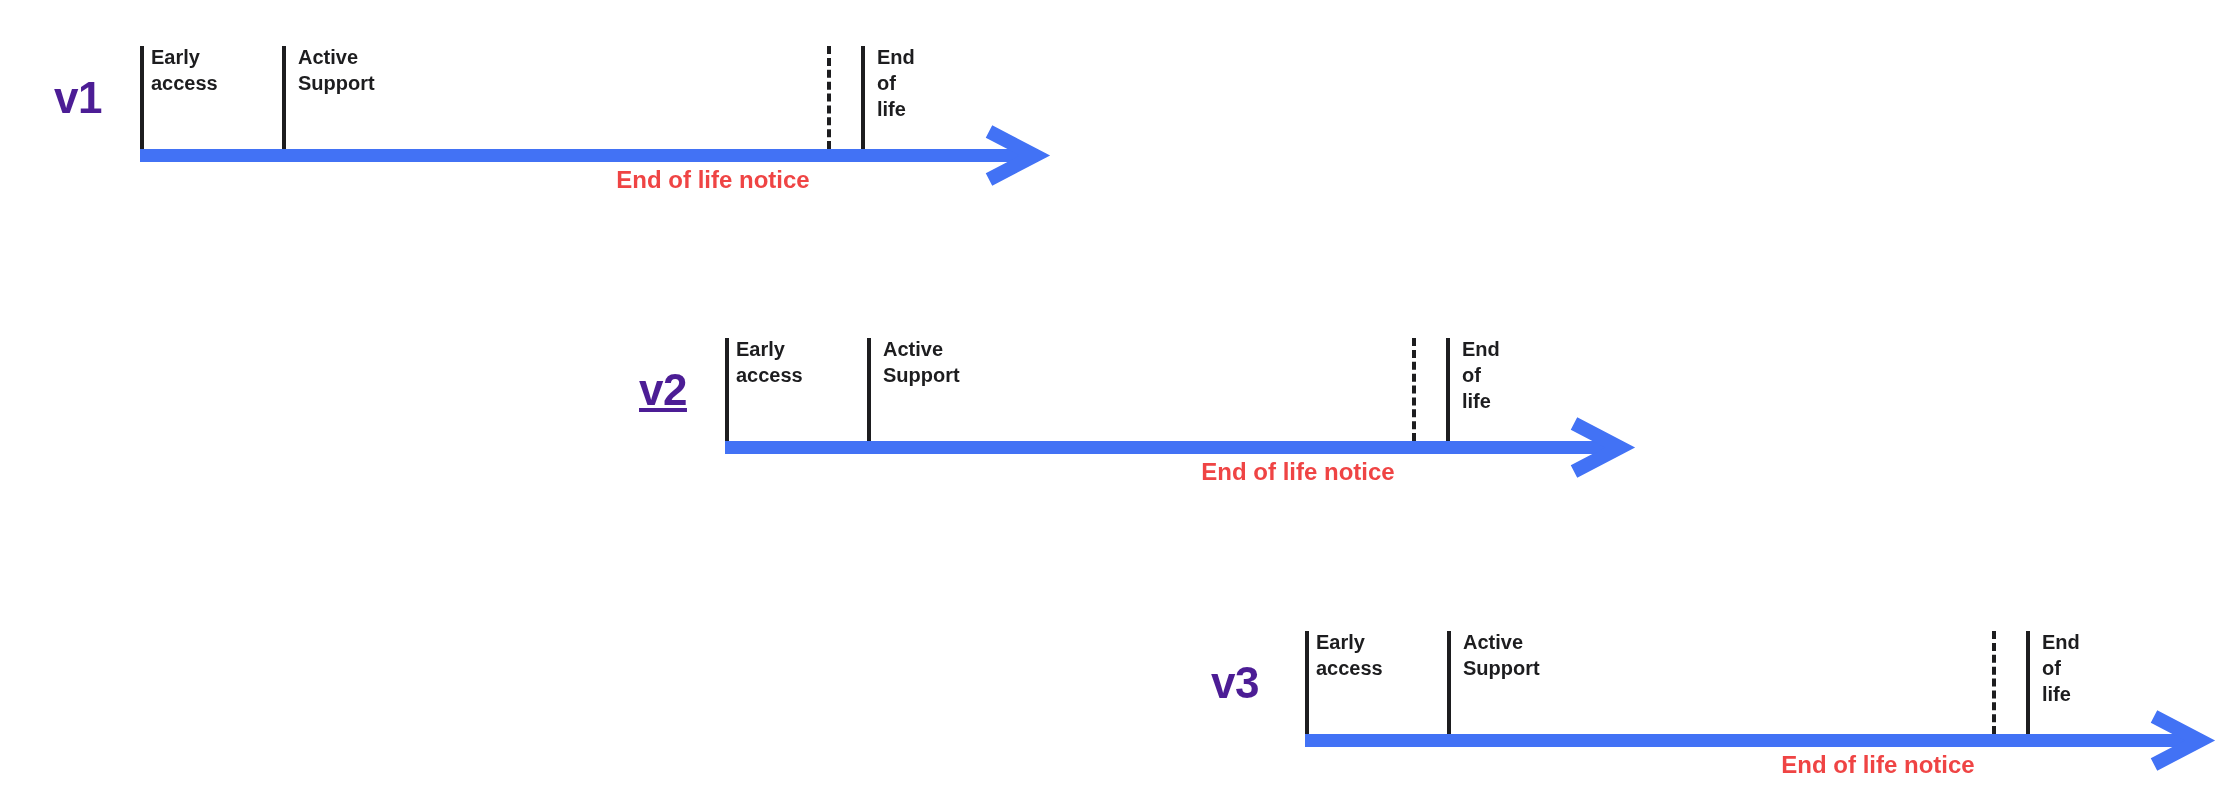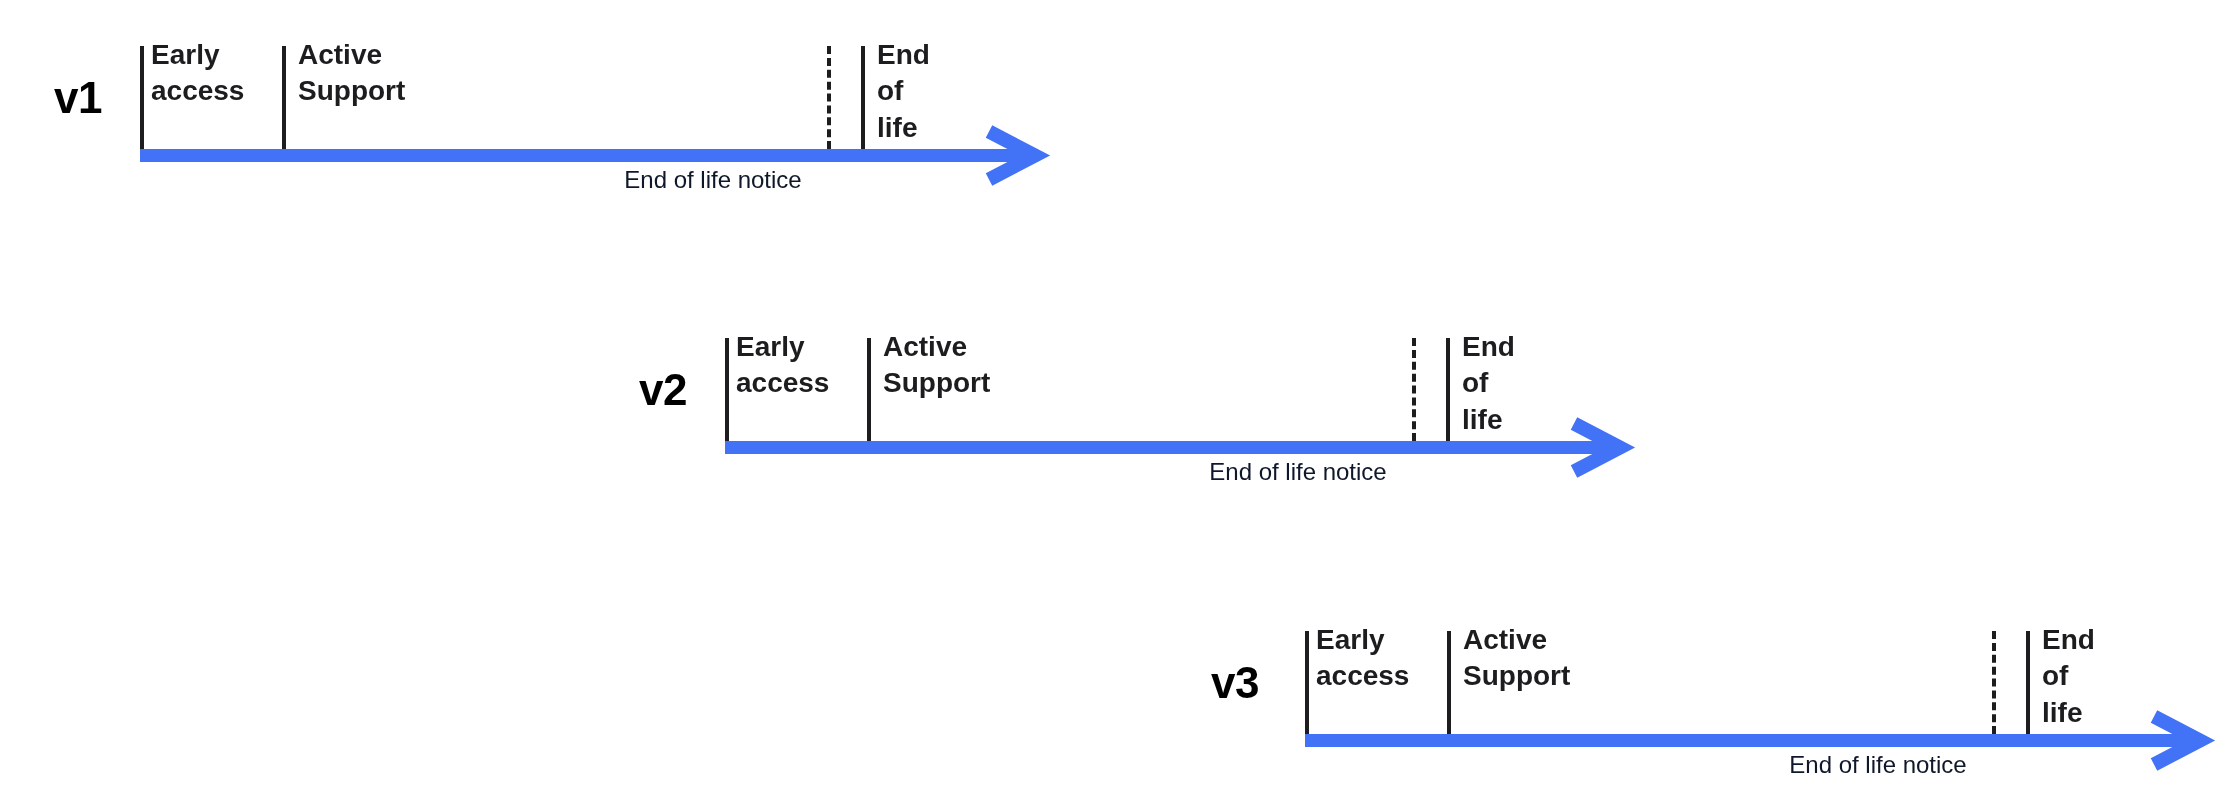--- a/index.html
+++ b/index.html
@@ -34,21 +34,21 @@
     position: absolute;
     left: 0;
     top: 46px;
     width: 96px;
     height: 103px;
     display: flex;
     align-items: center;
     justify-content: center;
     font-size: 44px;
     font-weight: bold;
-    color: #000000;
+    color: #4c1d95;
     letter-spacing: -0.5px;
     line-height: 1;
   }
 
   
   .divider {
     position: absolute;
     top: 46px;
     width: 4px;
     height: 103px;
@@ -56,22 +56,22 @@
   }
   .divider.dashed {
     width: 0;
     background: none;
     border-left: 4px dashed #1d1d1f;
   }
 
   
   .phase-label {
     position: absolute;
-    top: 37px;
-    font-size: 28px;
+    top: 44px;
+    font-size: 20px;
     font-weight: bold;
     color: #1d1d1f;
     line-height: 1.3;
     white-space: pre-line;
   }
   .phase-label.two-line {
     width: 118px;
     white-space: normal;
   }
 
@@ -84,22 +84,22 @@
   .arrow-svg {
     display: block;
     overflow: visible;
   }
 
   
   .notice-label {
     position: absolute;
     top: 166px;
     font-size: 24px;
-    font-weight: normal;
-    color: #0f172a;
+    font-weight: bold;
+    color: #ef4444;
     white-space: nowrap;
   }
 </style>
 </head>
 <body>
 
 <div id="diagram">
   <div class="timeline-row" style="left: 20px; top: 0px;">
 
     <div class="version-label" style="left: 10px;">v1</div>
@@ -125,21 +125,21 @@
           <path d="M 849 -0.5 L 895 23.5 L 849 47.5" fill="none" stroke="#4272f5" stroke-width="14" stroke-linejoin="miter" stroke-linecap="butt"></path>
         </svg>
     </div>
 
     <div class="notice-label" style="left: 693px; transform: translateX(-50%);">End of life notice</div>
 
   </div>
 
   <div class="timeline-row" style="left: 605px; top: 292px;">
 
-    <div class="version-label" style="left: 10px;">v2</div>
+    <div class="version-label" style="left: 10px; text-decoration: underline;">v2</div>
 
     <div class="divider solid start" style="left: 120px;"></div>
 
     <div class="divider solid mid" style="left: 262px;"></div>
 
     <div class="divider dashed" style="left: 807px;"></div>
 
     <div class="divider solid end" style="left: 841px;"></div>
 
     <div class="phase-label two-line early" style="left: 131px;">Early

